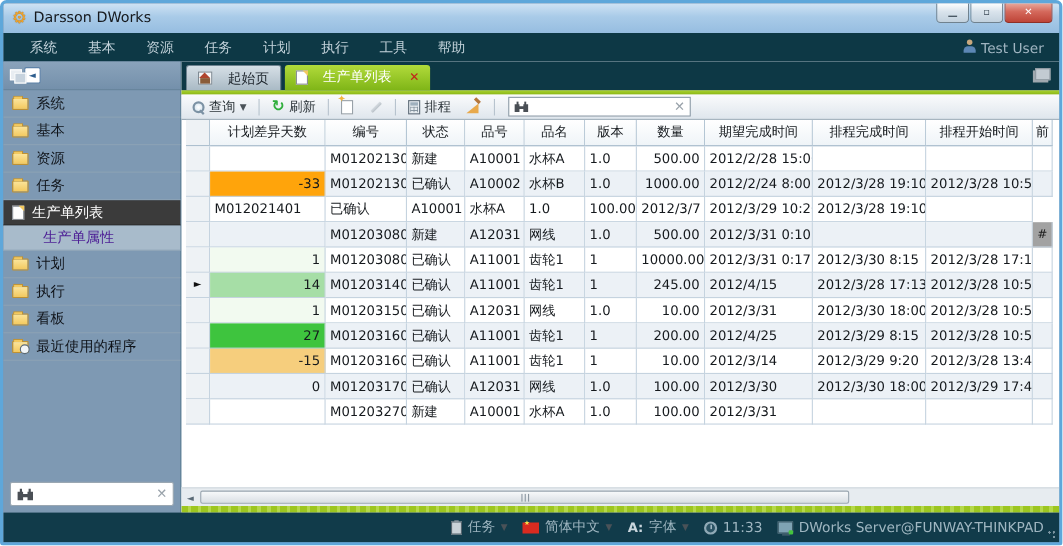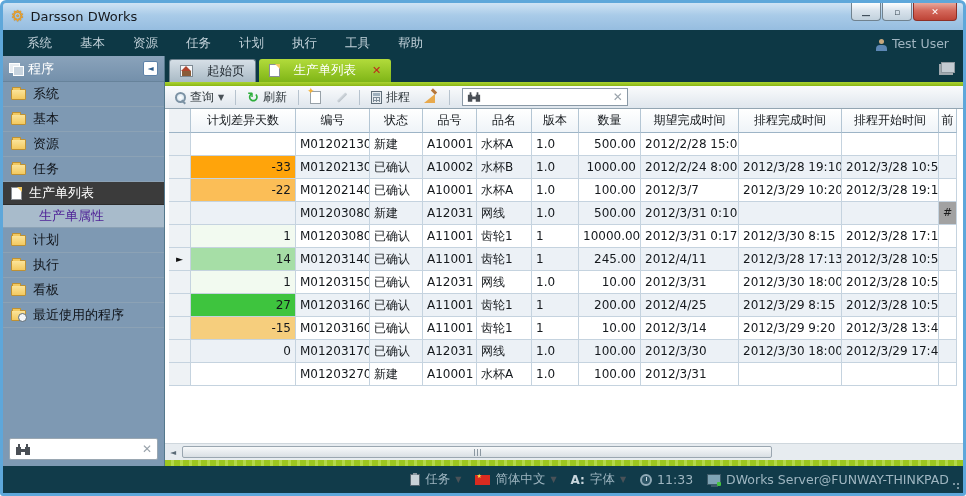--- a/index.html
+++ b/index.html
@@ -36,21 +36,21 @@
   }
   .minimize-glyph{ margin-top:6px; font-weight:bold;}
 
   
   .menubar {
     height:26px; flex:0 0 26px; background:#0D3845;
     display:flex; align-items:center; padding:0 10px; color:#C3D2DA;
   }
   .menu-item { font-size:12.5px; padding:0 14px; cursor:default; }
   .menubar .spacer { flex:1; }
-  .user-box { display:flex; align-items:flex-end; gap:5px; color:#9FB4C0; font-size:12.5px; padding-right:4px;}
+  .user-box { display:flex; align-items:flex-start; gap:5px; color:#9FB4C0; font-size:12.5px; padding-right:4px;}
 
   
   .app-body { flex:1; display:flex; min-height:0; }
 
   
   .sidebar { width:162px; flex:0 0 162px; background:#7E99B3; display:flex; flex-direction:column; border-right:1px solid #54788C;}
   .sb-header {
     height:26px; background:linear-gradient(#89A2BA,#74909�b) no-repeat;
     background:linear-gradient(#8AA3BB,#7490AB);
     display:flex; align-items:center; padding:0 6px; color:#fff; font-size:13px;
@@ -227,21 +227,20 @@
       <span class="person-icon"></span>
       <span>Test User</span>
     </div>
   </div>
 
   <div class="app-body">
 
     <div class="sidebar">
       <div class="sb-header">
         <span class="prog-icon"></span>
-        <span class="label">程序</span>
         <span class="collapse-btn">◄</span>
       </div>
       <div id="sb-items">
           <div class="sb-item">
             <span class="folder-icon"></span>
             <span>系统</span>
           </div>
           <div class="sb-item">
             <span class="folder-icon"></span>
             <span>基本</span>
@@ -380,21 +379,20 @@
             <div class="cell c-itemname">水杯B</div>
             <div class="cell c-version">1.0</div>
             <div class="cell c-qty">1000.00</div>
             <div class="cell c-expect">2012/2/24 8:00</div>
             <div class="cell c-schedend">2012/3/28 19:10</div>
             <div class="cell c-schedstart">2012/3/28 10:52</div>
             <div class="cell c-flag"></div>
           </div>
           <div class="grid-row body-row">
             <div class="cell c-sel"></div>
-            <div class="cell c-diff" style="background: rgb(251, 190, 87);">-22</div>
             <div class="cell c-code">M012021401</div>
             <div class="cell c-status">已确认</div>
             <div class="cell c-itemno">A10001</div>
             <div class="cell c-itemname">水杯A</div>
             <div class="cell c-version">1.0</div>
             <div class="cell c-qty">100.00</div>
             <div class="cell c-expect">2012/3/7</div>
             <div class="cell c-schedend">2012/3/29 10:20</div>
             <div class="cell c-schedstart">2012/3/28 19:10</div>
             <div class="cell c-flag"></div>
@@ -429,21 +427,21 @@
           </div>
           <div class="grid-row body-row alt">
             <div class="cell c-sel">►</div>
             <div class="cell c-diff" style="background: rgb(166, 222, 166);">14</div>
             <div class="cell c-code">M012031402</div>
             <div class="cell c-status">已确认</div>
             <div class="cell c-itemno">A11001</div>
             <div class="cell c-itemname">齿轮1</div>
             <div class="cell c-version">1</div>
             <div class="cell c-qty">245.00</div>
-            <div class="cell c-expect">2012/4/11</div>
+            <div class="cell c-expect">2012/4/15</div>
             <div class="cell c-schedend">2012/3/28 17:13</div>
             <div class="cell c-schedstart">2012/3/28 10:52</div>
             <div class="cell c-flag"></div>
           </div>
           <div class="grid-row body-row">
             <div class="cell c-sel"></div>
             <div class="cell c-diff" style="background: rgb(242, 250, 240);">1</div>
             <div class="cell c-code">M012031501</div>
             <div class="cell c-status">已确认</div>
             <div class="cell c-itemno">A12031</div>

